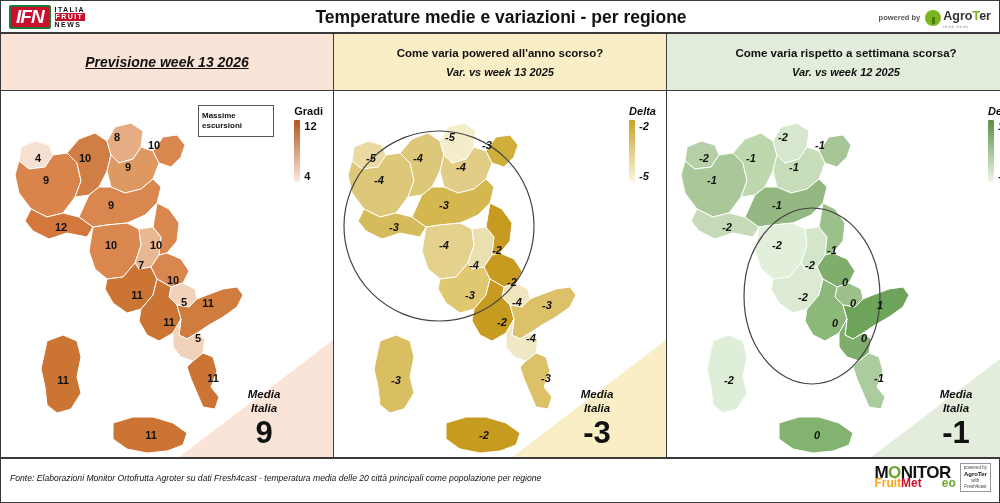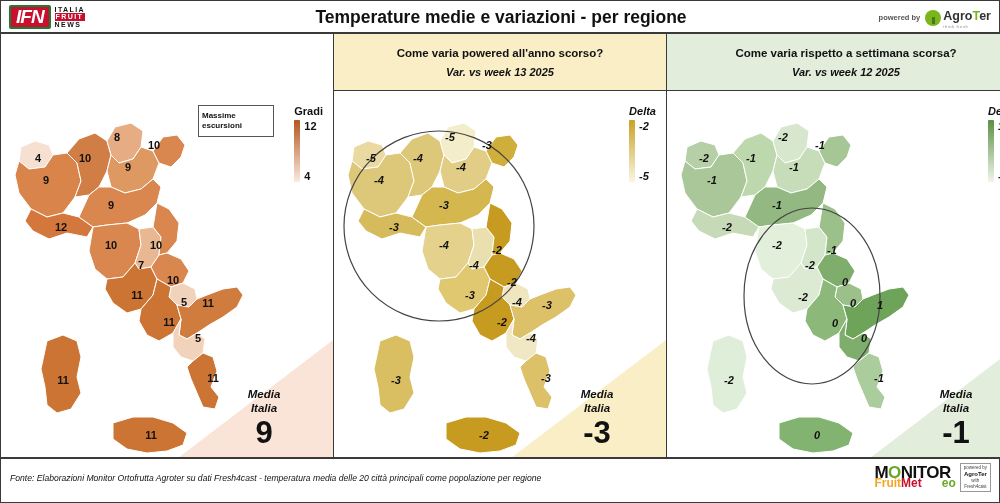--- a/index.html
+++ b/index.html
@@ -106,20 +106,23 @@
         <span class="tree"></span>
         <span>
           <span class="atxt">Agro<span class="g">T</span>er</span>
           <div class="asub">think fresh</div>
         </span>
       </span>
     </div>
   </div>
 
   <div class="panel" id="panel-1">
+    <div class="ptitle">
+      <div class="l1">Previsione week 13 2026</div>
+    </div>
     <div class="pbody">
       <svg class="map" viewBox="0 0 334 367">
         <g id="m1-regions">
             <path d="M20,56 L34,50 L48,54 L52,64 L44,76 L28,78 L18,70 Z" fill="#f6e0d2" class="rg"></path>
             <path d="M18,70 L28,78 L44,76 L52,64 L66,62 L76,72 L80,90 L74,106 L62,122 L46,126 L30,118 L18,102 L14,84 Z" fill="#d9844a" class="rg"></path>
             <path d="M30,118 L46,126 L62,122 L78,126 L92,136 L86,146 L66,142 L48,148 L32,140 L24,130 Z" fill="#d4773c" class="rg"></path>
             <path d="M66,62 L78,48 L94,42 L106,50 L110,64 L106,80 L98,96 L88,104 L74,106 L80,90 L76,72 Z" fill="#d07e45" class="rg"></path>
             <path d="M106,50 L114,36 L130,32 L142,40 L140,56 L132,68 L118,72 L110,64 Z" fill="#e6ad85" class="rg"></path>
             <path d="M110,64 L118,72 L132,68 L140,56 L152,60 L158,72 L152,88 L140,98 L124,102 L110,96 L106,80 Z" fill="#dd9961" class="rg"></path>
             <path d="M152,60 L162,46 L176,44 L184,54 L180,66 L170,76 L158,72 Z" fill="#d9874e" class="rg"></path>

